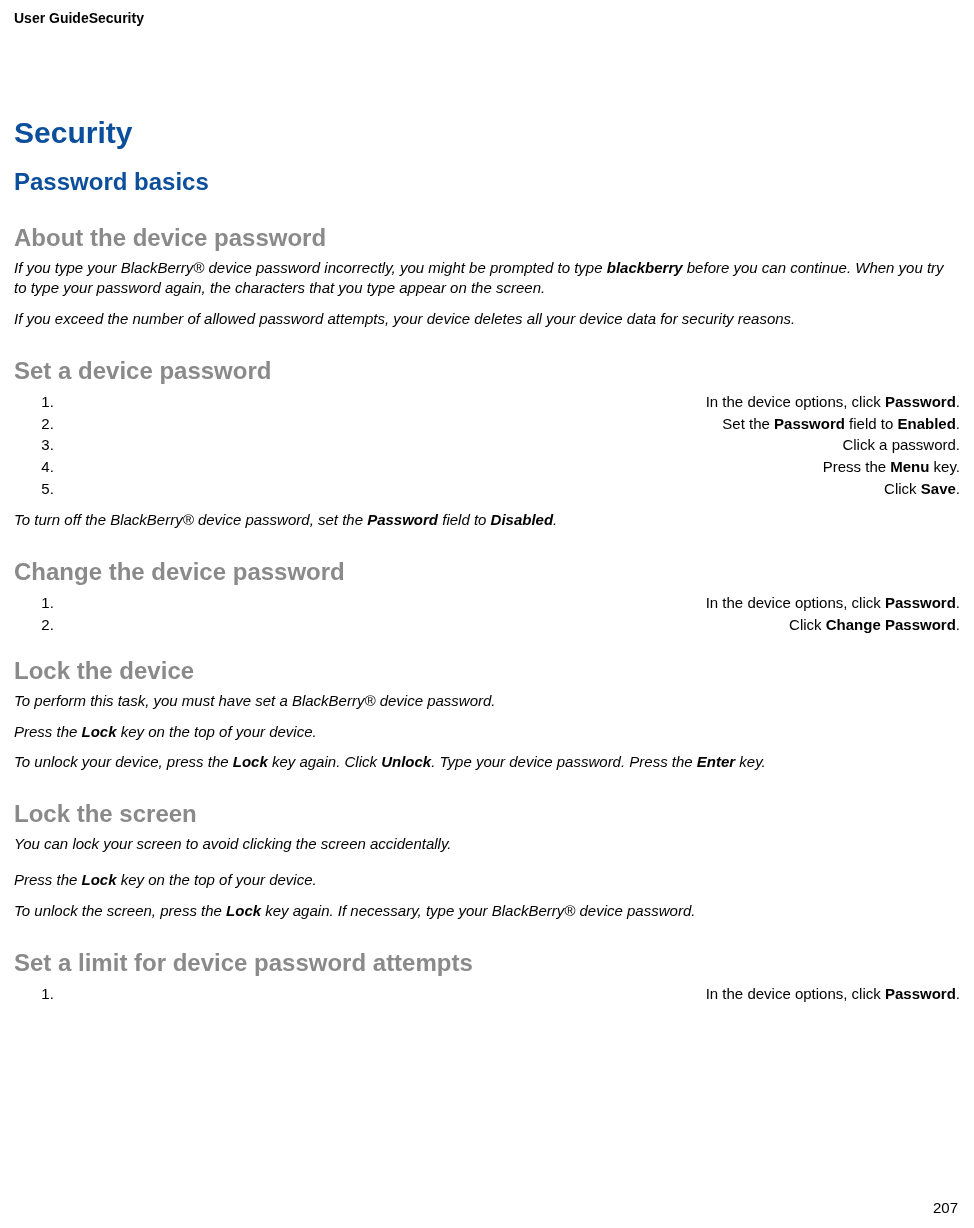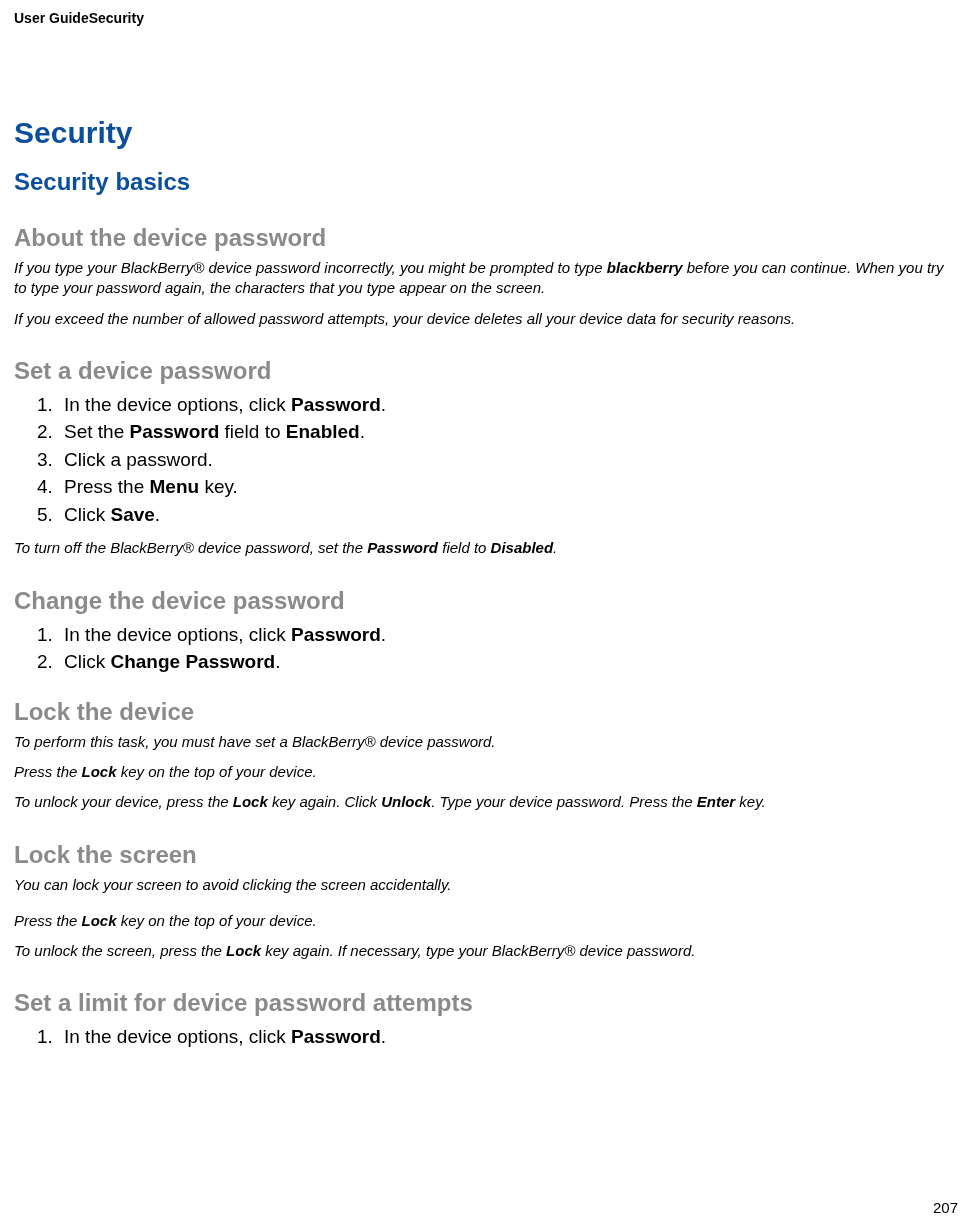--- a/index.html
+++ b/index.html
@@ -46,24 +46,25 @@
     margin: 20px 0 6px 0;
   }
   p.body {
     font-size: 15px;
     line-height: 1.35;
     margin: 6px 0 10px 0;
     max-width: 946px;
     font-style: italic;
   }
   ol.steps {
-    font-size: 19px;
+    font-size: 15px;
     line-height: 1.45;
     margin: 2px 0 10px 0;
     padding-left: 44px;
+    text-align: right;
   }
   ol.steps li {
     padding-left: 6px;
     margin: 0;
   }
   .page-num {
     position: absolute;
     bottom: 12px;
     right: 16px;
     font-size: 15px;
@@ -78,21 +79,21 @@
 
   <div class="header">
     <span>User Guide</span>
     <span>Security</span>
   </div>
 
   <div class="content">
 
     <h1 class="doc-title">Security</h1>
 
-    <h2 class="section">Security basics</h2>
+    <h2 class="section">Password basics</h2>
 
     <h3 class="sub">About the device password</h3>
     <p class="body">
       <span>If you type your BlackBerry® device password incorrectly, you might be prompted to type </span><b>blackberry</b><span> before you can continue. When you try to type your password again, the characters that you type appear on the screen.</span>
     </p>
     <p class="body">If you exceed the number of allowed password attempts, your device deletes all your device data for security reasons.</p>
 
     <h3 class="sub" style="margin-top:28px">Set a device password</h3>
     <ol class="steps">
       <li>

